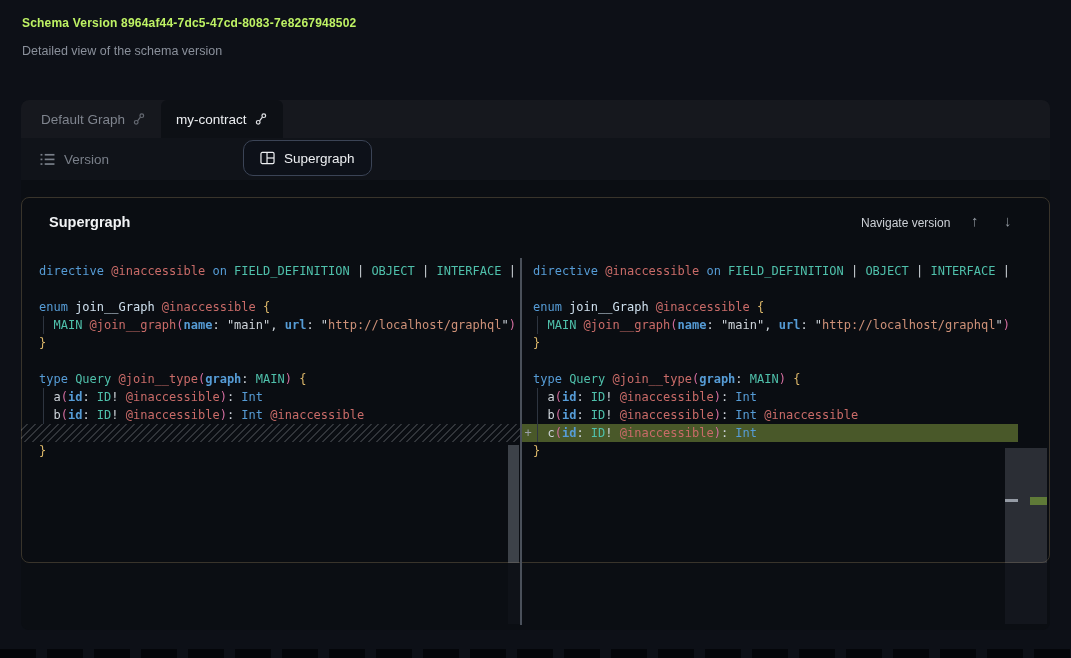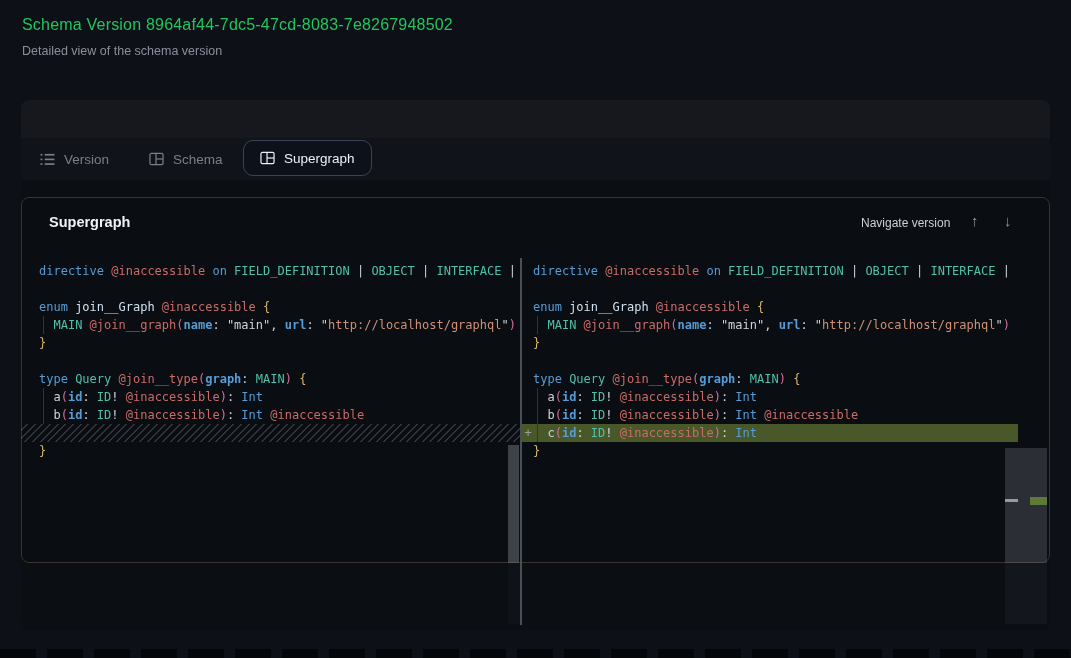--- a/index.html
+++ b/index.html
@@ -1,20 +1,20 @@
 <!DOCTYPE html>
 <html><head>
 <meta charset="utf-8">
 <style>
   html,body{margin:0;padding:0;background:#0d1017;}
   #app{position:relative;width:1071px;height:658px;background:#0d1017;overflow:hidden;
        font-family:"Liberation Sans",sans-serif;color:#e8eaed;}
 
   
-  .page-title{position:absolute;left:22px;top:16px;font-size:16px;font-weight:400;color:#22c55e;letter-spacing:.2px;}
+  .page-title{position:absolute;left:22px;top:16px;font-size:12px;font-weight:700;color:#bef264;letter-spacing:.2px;}
   .page-subtitle{position:absolute;left:22px;top:44px;font-size:12.5px;color:#8a909b;}
 
   
   .card{position:absolute;left:21px;top:100px;width:1029px;height:530px;background:#0b0e13;border-radius:8px;}
 
   
   .tabstrip{position:absolute;left:21px;top:100px;width:1029px;height:38px;background:#16181e;
             border-radius:8px 8px 0 0;display:flex;align-items:stretch;}
   .tab{display:flex;align-items:center;gap:7px;padding:0 15px;font-size:13.5px;color:#7f848e;cursor:default;}
   .tab.first{margin-left:5px;}
@@ -74,45 +74,55 @@
 <body>
 
 <div id="app">
 
   <div class="page-title">Schema Version 8964af44-7dc5-47cd-8083-7e8267948502</div>
   <div class="page-subtitle">Detailed view of the schema version</div>
 
   <div class="card"></div>
 
   <div class="tabstrip">
+    <div class="tab first">
+      <span>Default Graph</span>
+      <span class="vicon">
+        <svg width="14" height="14" viewBox="0 0 16 16" fill="none" stroke="currentColor" stroke-width="1.4">
+          <circle cx="11.2" cy="4.2" r="2.1"></circle>
+            <circle cx="4.8" cy="11.8" r="2.1"></circle>
+            <path d="M9.6 5.9 L6.4 10.1"></path>
+        </svg>
+      </span>
+    </div>
+    <div class="tab active">
+      <span>my-contract</span>
+      <span class="vicon">
+        <svg width="14" height="14" viewBox="0 0 16 16" fill="none" stroke="currentColor" stroke-width="1.4">
+          <circle cx="11.2" cy="4.2" r="2.1"></circle>
+            <circle cx="4.8" cy="11.8" r="2.1"></circle>
+            <path d="M9.6 5.9 L6.4 10.1"></path>
+        </svg>
+      </span>
+    </div>
   </div>
 
   <div class="subtabrow">
     <div class="subtab" style="left:19px">
       <span>
         <svg width="15" height="13" viewBox="0 0 16 14" fill="currentColor">
           <rect x="0.5" y="1" width="2" height="1.8"></rect>
             <rect x="5" y="1" width="10.5" height="1.8"></rect>
           <rect x="0.5" y="6" width="2" height="1.8"></rect>
             <rect x="5" y="6" width="10.5" height="1.8"></rect>
           <rect x="0.5" y="11" width="2" height="1.8"></rect>
             <rect x="5" y="11" width="10.5" height="1.8"></rect>
         </svg>
       </span>
       <span>Version</span>
-    </div>
-    <div class="subtab" style="left:128px">
-      <span>
-        <svg width="15" height="14" viewBox="0 0 16 15" fill="none" stroke="currentColor" stroke-width="1.3">
-          <rect x="1" y="1.5" width="14" height="12" rx="1.5"></rect>
-            <path d="M7.5 1.5 V13.5"></path>
-            <path d="M7.5 7.5 H15"></path>
-        </svg>
-      </span>
-      <span>Schema</span>
     </div>
     <div class="subtab-btn" style="left:222px">
       <span>
         <svg width="15" height="14" viewBox="0 0 16 15" fill="none" stroke="currentColor" stroke-width="1.3">
           <rect x="1" y="1.5" width="14" height="12" rx="1.5"></rect>
             <path d="M7.5 1.5 V13.5"></path>
             <path d="M7.5 7.5 H15"></path>
         </svg>
       </span>
       <span>Supergraph</span>

